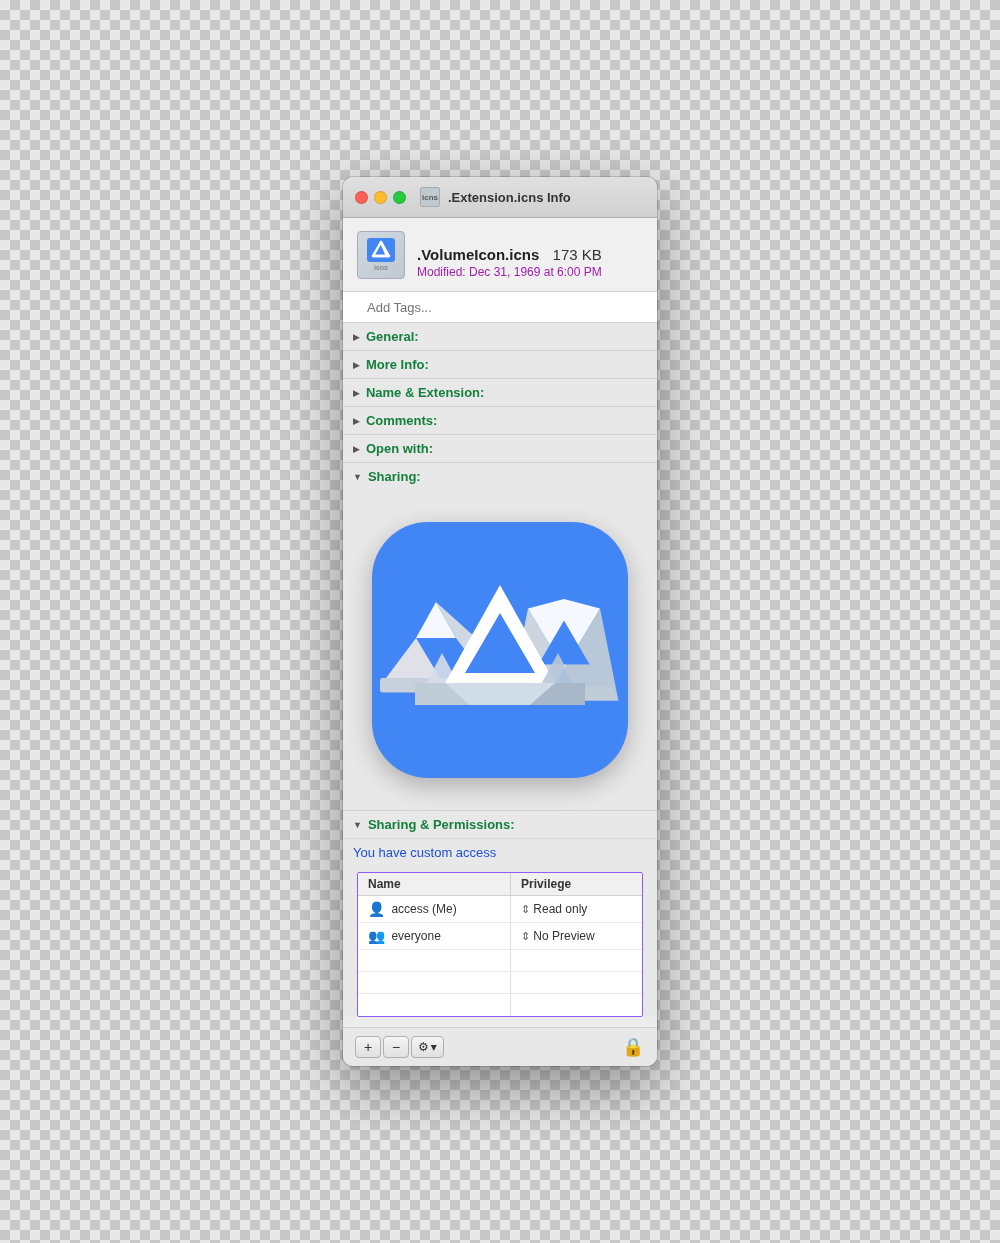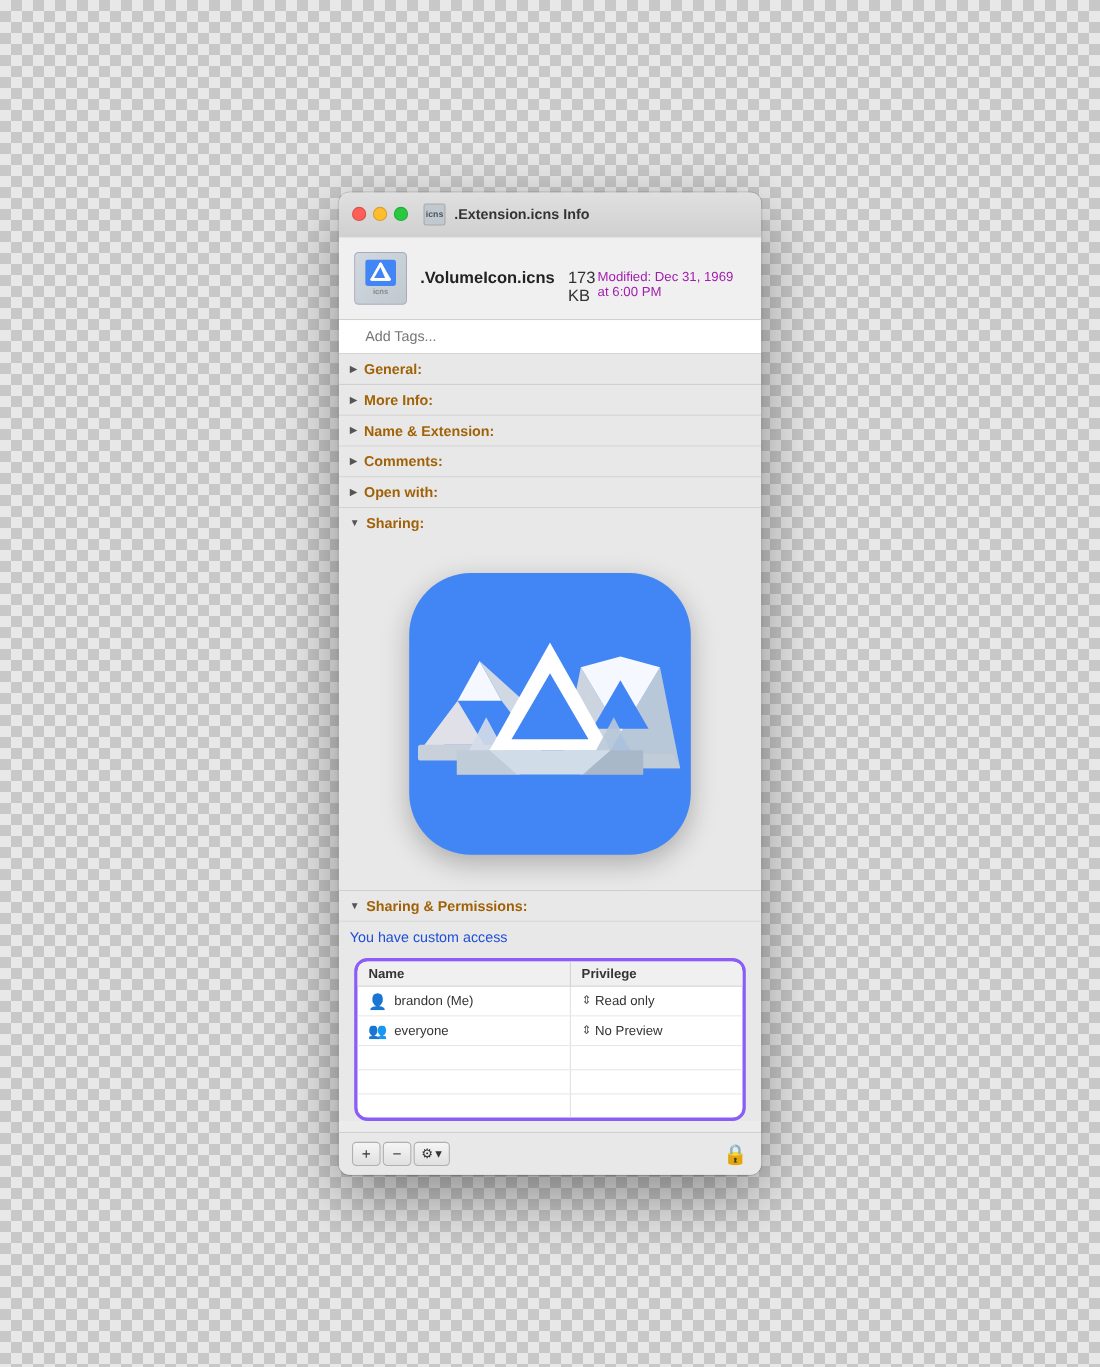--- a/index.html
+++ b/index.html
@@ -10,21 +10,21 @@
       background-image:
         repeating-conic-gradient(#c8c8c8 0% 25%, #e8e8e8 0% 50%);
       background-size: 20px 20px;
       display: flex;
       align-items: center;
       justify-content: center;
       font-family: -apple-system, "Helvetica Neue", Arial, sans-serif;
     }
 
     .window {
-      width: 384px;
+      width: 314px;
       background: #ececec;
       border-radius: 10px;
       box-shadow: 0 20px 60px rgba(0,0,0,0.4), 0 0 0 1px rgba(0,0,0,0.15);
       overflow: hidden;
     }
 
     
     .titlebar {
       background: linear-gradient(to bottom, #e0e0e0, #d0d0d0);
       border-bottom: 1px solid #b0b0b0;
@@ -95,21 +95,21 @@
       font-size: 9px;
       color: #555;
       font-weight: bold;
       text-align: center;
       line-height: 1.2;
       flex-shrink: 0;
     }
 
     .file-info {
       display: flex;
-      flex-direction: row;
+      flex-direction: column;
       gap: 2px;
       margin-top: 16px;
     }
 
     .file-name {
       font-size: 15px;
       font-weight: 700;
       color: #222;
       display: flex;
       justify-content: space-between;
@@ -156,21 +156,21 @@
 
     .triangle {
       font-size: 9px;
       color: #555;
       margin-right: 2px;
     }
 
     .section-label {
       font-size: 13px;
       font-weight: 600;
-      color: #a16207;
+      color: #15803d;
     }
 
     
     .preview-section {
       background: #e8e8e8;
       border-bottom: 1px solid #d0d0d0;
     }
 
     .preview-header {
       padding: 6px 10px;
@@ -222,22 +222,22 @@
 
     .custom-access {
       padding: 6px 10px 8px;
       font-size: 13px;
       color: #1d4ed8;
     }
 
     
     .permissions-table-wrapper {
       margin: 4px 14px 10px;
-      border: 3px solid #8b5cf6;
-      border-radius: 12px;
+      border: 1px solid #8b5cf6;
+      border-radius: 2px;
       background: #fff;
       overflow: hidden;
     }
 
     .perm-table {
       width: 100%;
       border-collapse: collapse;
       font-size: 12px;
     }
 
@@ -483,21 +483,21 @@
           <tr>
             <th>Name</th>
             <th>Privilege</th>
           </tr>
         </thead>
         <tbody>
           <tr>
             <td>
               <div class="user-cell">
                 <span class="user-icon">👤</span>
-                <span>brandon (Me)</span>
+                <span>access (Me)</span>
               </div>
             </td>
             <td>
               <div class="privilege-cell">
                 <span class="privilege-arrows">⇕</span>
                 <span>Read only</span>
               </div>
             </td>
           </tr>
           <tr>

